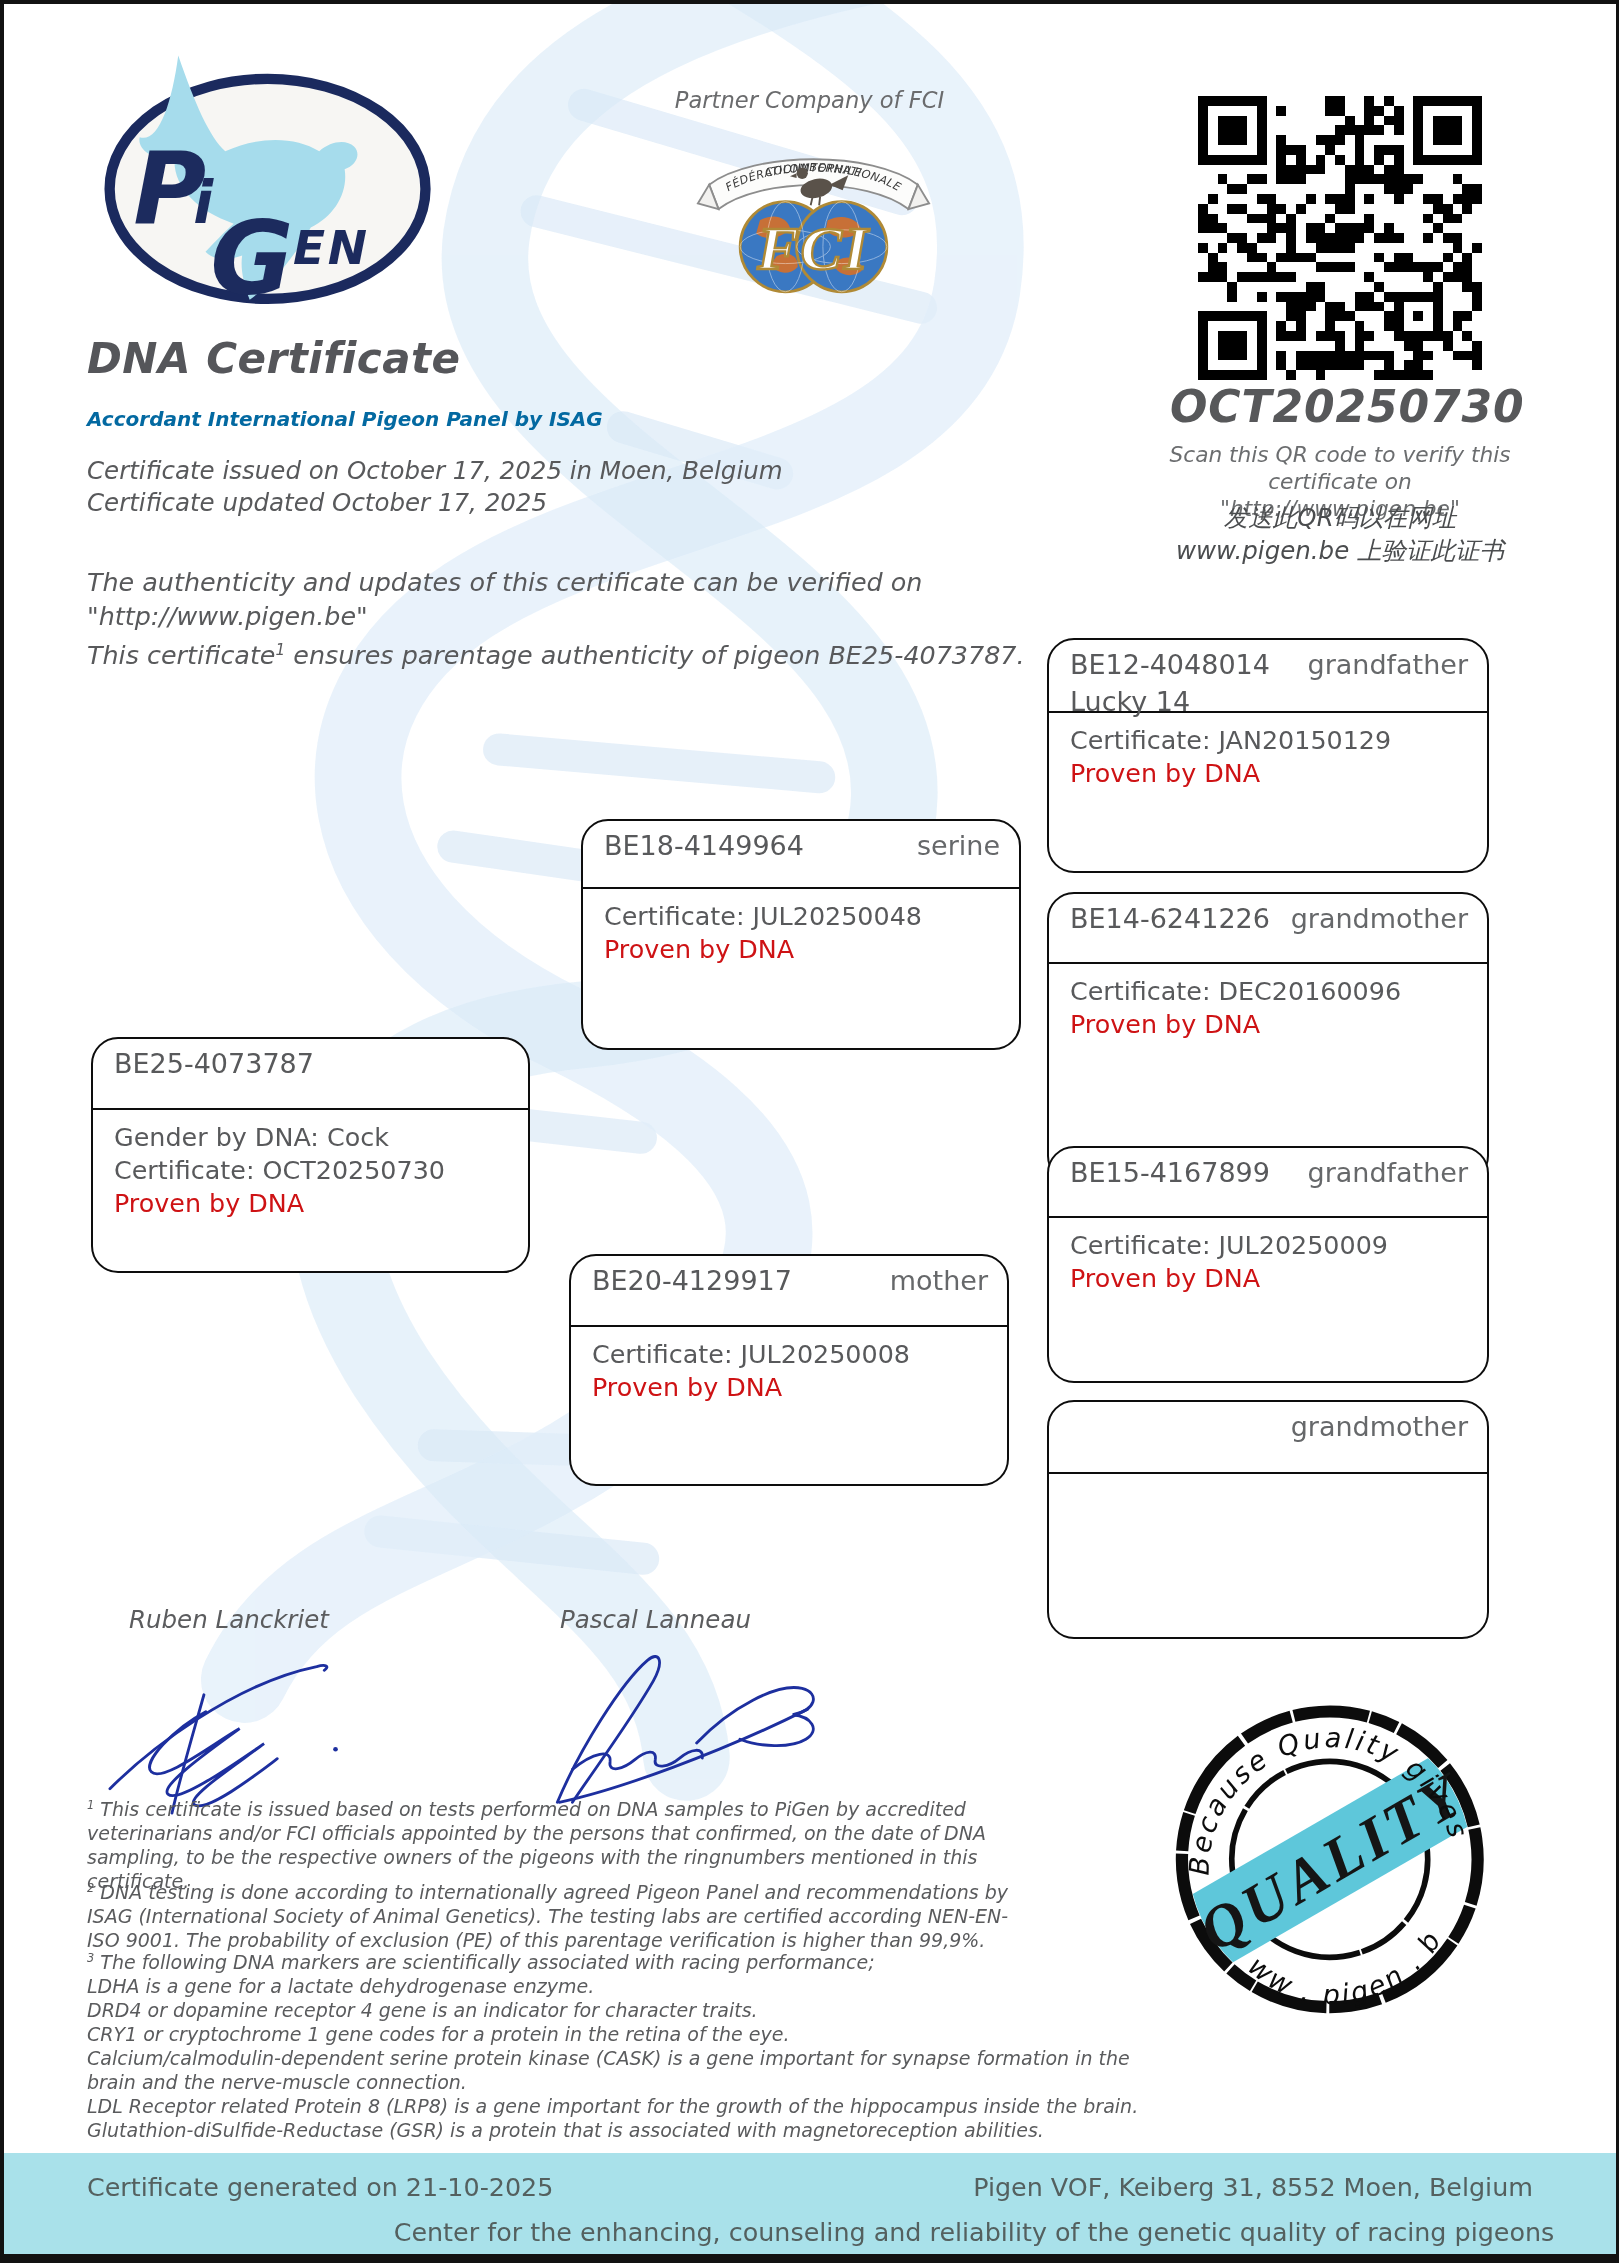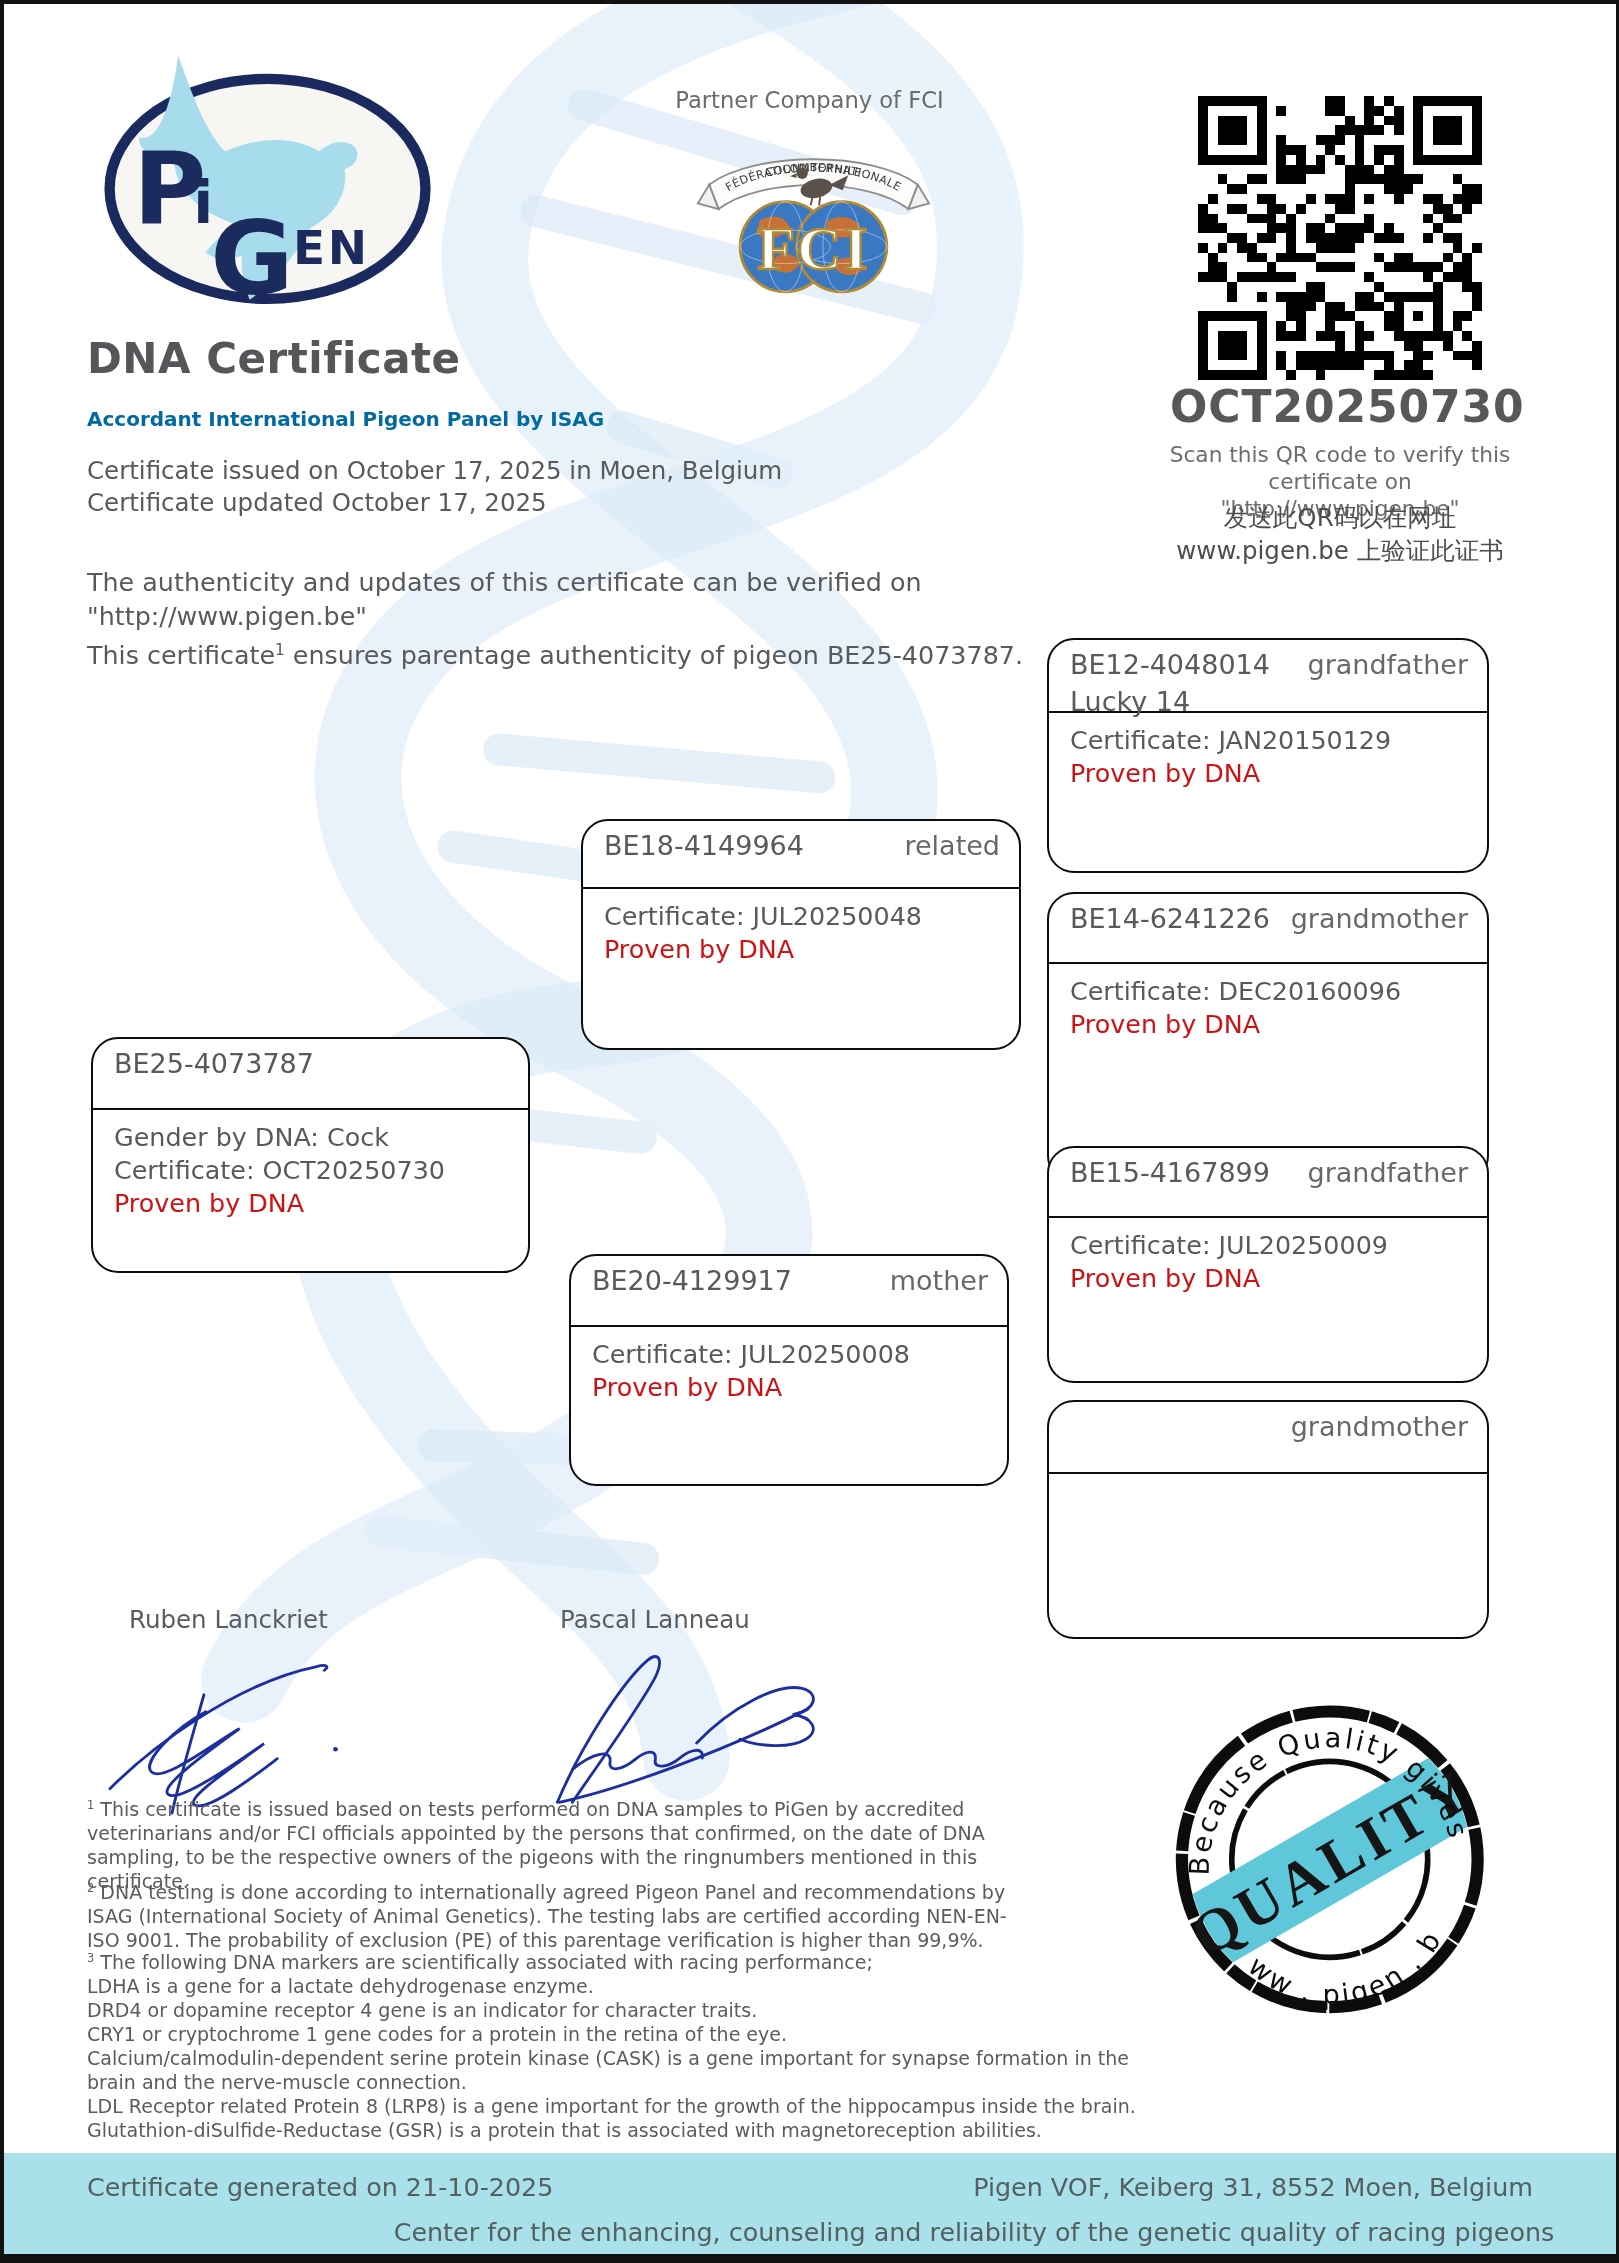--- a/index.html
+++ b/index.html
@@ -2,21 +2,21 @@
 <html style="font-size:15px"><head>
 <meta charset="utf-8">
 <style>
   html,body{margin:0;padding:0;background:#9a9a9a;}
   .page{
     position:relative;width:1620px;height:2264px;margin:0 auto;
     background:#ffffff;border:4.7px solid #121212;border-bottom-width:10.4px;
     box-sizing:border-box;overflow:hidden;
     font-family:"DejaVu Sans","Liberation Sans",sans-serif;color:#58595b;
   }
-  .abs{position:absolute;z-index:2;}
+  .abs{position:absolute;z-index:2;font-style:italic;}
   
   .helix{position:absolute;left:301px;top:-66px;width:942px;height:1911px;
     transform:rotate(10deg);transform-origin:50% 0;z-index:1;pointer-events:none;}
   
   .partner{left:570px;top:83px;width:471px;text-align:center;font-size:22.6px;color:#6a6b6d;}
   .title{left:83px;top:330px;font-size:42px;font-weight:bold;color:#55565a;letter-spacing:0.5px;}
   .subtitle{left:83px;top:403px;font-size:20px;font-weight:bold;color:#0369a1;}
   .metaline{left:83px;font-size:24.5px;color:#58595b;}
   .para{left:83px;top:561px;width:1055px;font-size:25.4px;line-height:34px;color:#58595b;}
   sup{font-size:60%;}
@@ -555,21 +555,21 @@
     <div class="pbox-body">
       <div>Gender by DNA: Cock</div>
       <div>Certificate: OCT20250730</div>
       <div class="proven">Proven by DNA</div>
     </div>
   </div>
 
   <div class="pbox" style="left:577px;top:815px;width:440px;height:231px">
     <div class="pbox-head" style="height:66px">
       <span class="ring">BE18-4149964</span>
-      <span class="rel">related</span>
+      <span class="rel">serine</span>
     </div>
     <div class="pbox-body">
       <div>Certificate: JUL20250048</div>
       <div class="proven">Proven by DNA</div>
     </div>
   </div>
 
   <div class="pbox" style="left:565px;top:1250px;width:440px;height:232px">
     <div class="pbox-head" style="height:69px">
       <span class="ring">BE20-4129917</span>

